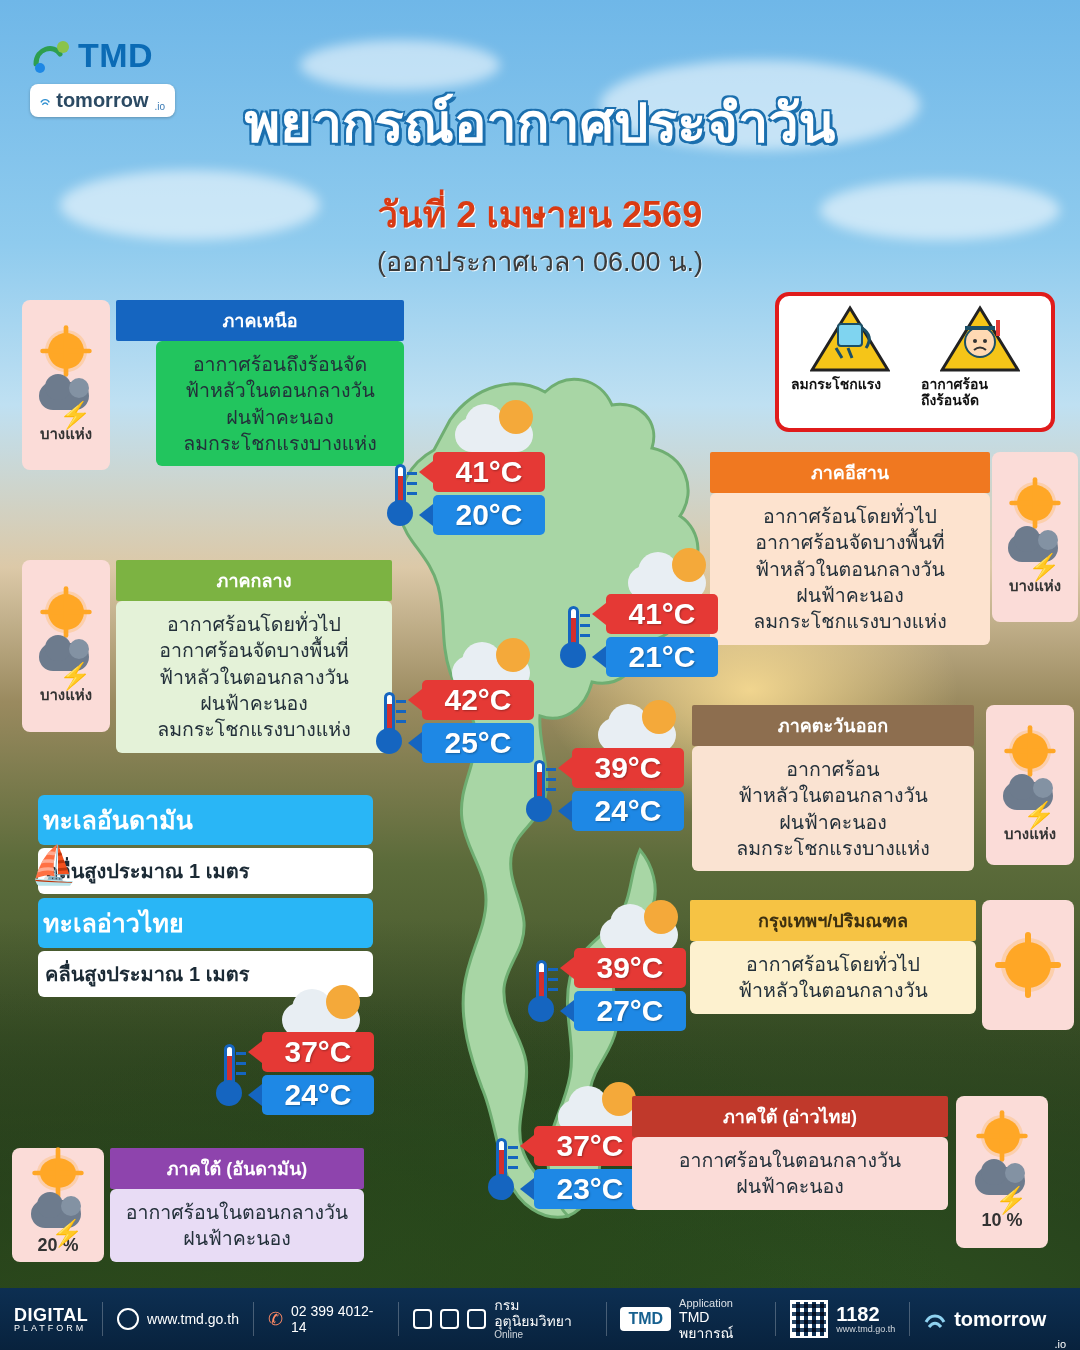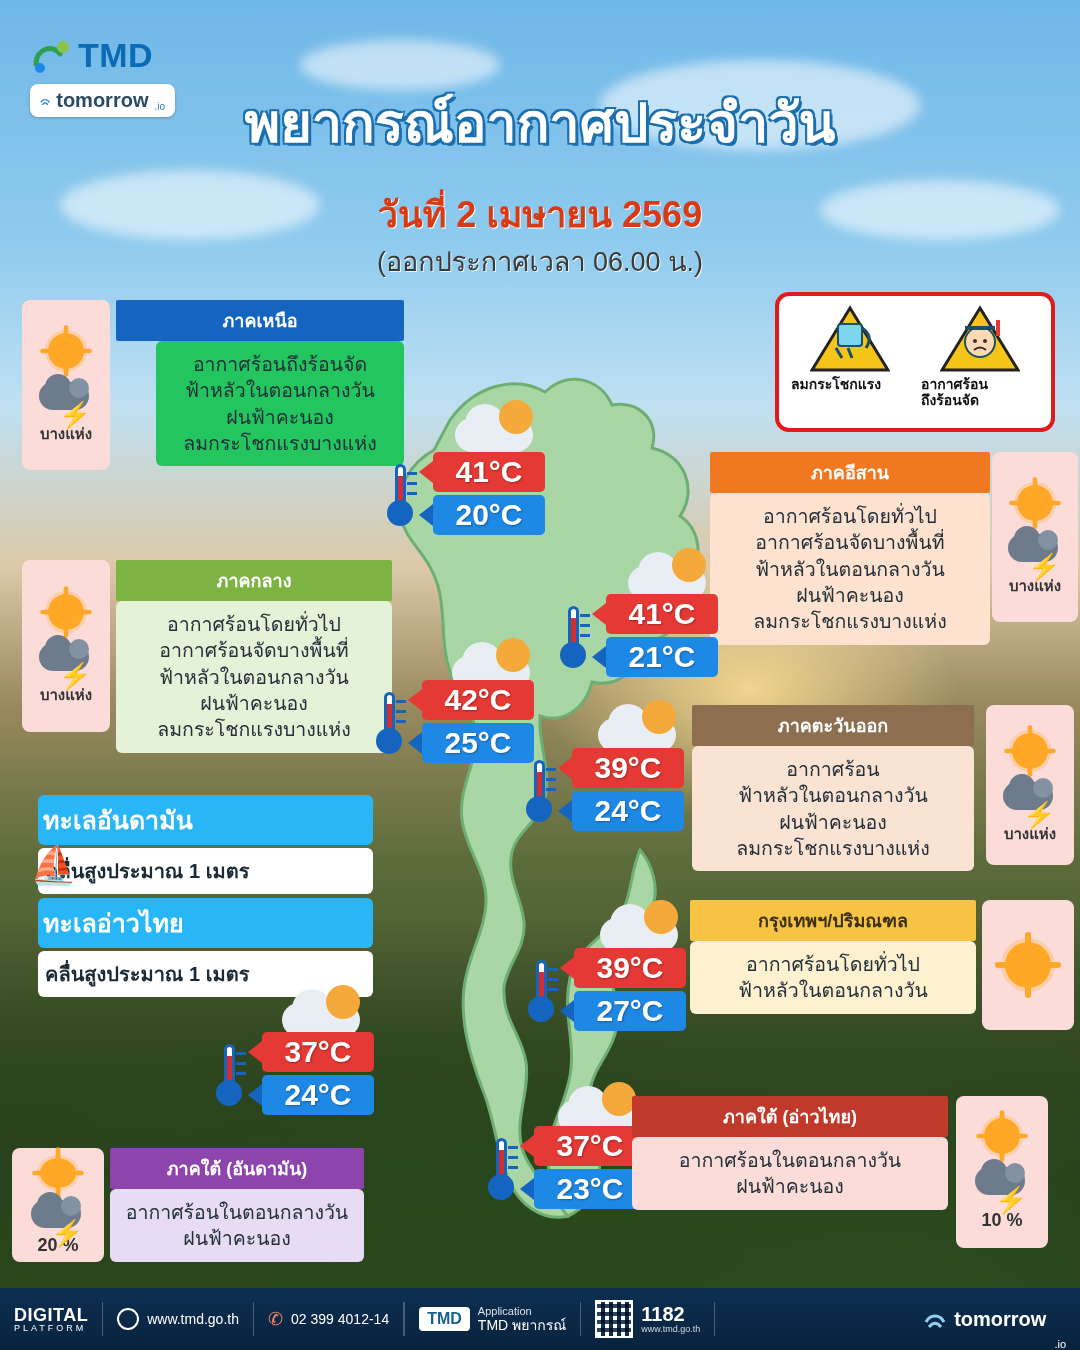--- a/index.html
+++ b/index.html
@@ -509,20 +509,29 @@
   <div class="f-seg">
     <span class="circle-ic"></span>
     <span>www.tmd.go.th</span>
   </div>
   <div class="f-divider"></div>
   <div class="f-seg">
     <span style="color:#ff8a65;font-size:18px;">✆</span>
     <span>02 399 4012-14</span>
   </div>
   <div class="f-divider"></div>
+  <div class="f-seg">
+    <span class="sq-ic"></span>
+    <span class="sq-ic"></span>
+    <span class="sq-ic"></span>
+    <div style="display:flex;flex-direction:column;line-height:1.1;">
+      <span>กรมอุตุนิยมวิทยา</span>
+      <span style="font-size:10px;opacity:.8">Online</span>
+    </div>
+  </div>
   <div class="f-divider"></div>
   <div class="f-seg">
     <span class="f-pill">TMD</span>
     <div style="display:flex;flex-direction:column;line-height:1.15;">
       <span style="font-size:11px;opacity:.85">Application</span>
       <span>TMD พยากรณ์</span>
     </div>
   </div>
   <div class="f-divider"></div>
   <div class="f-seg">

